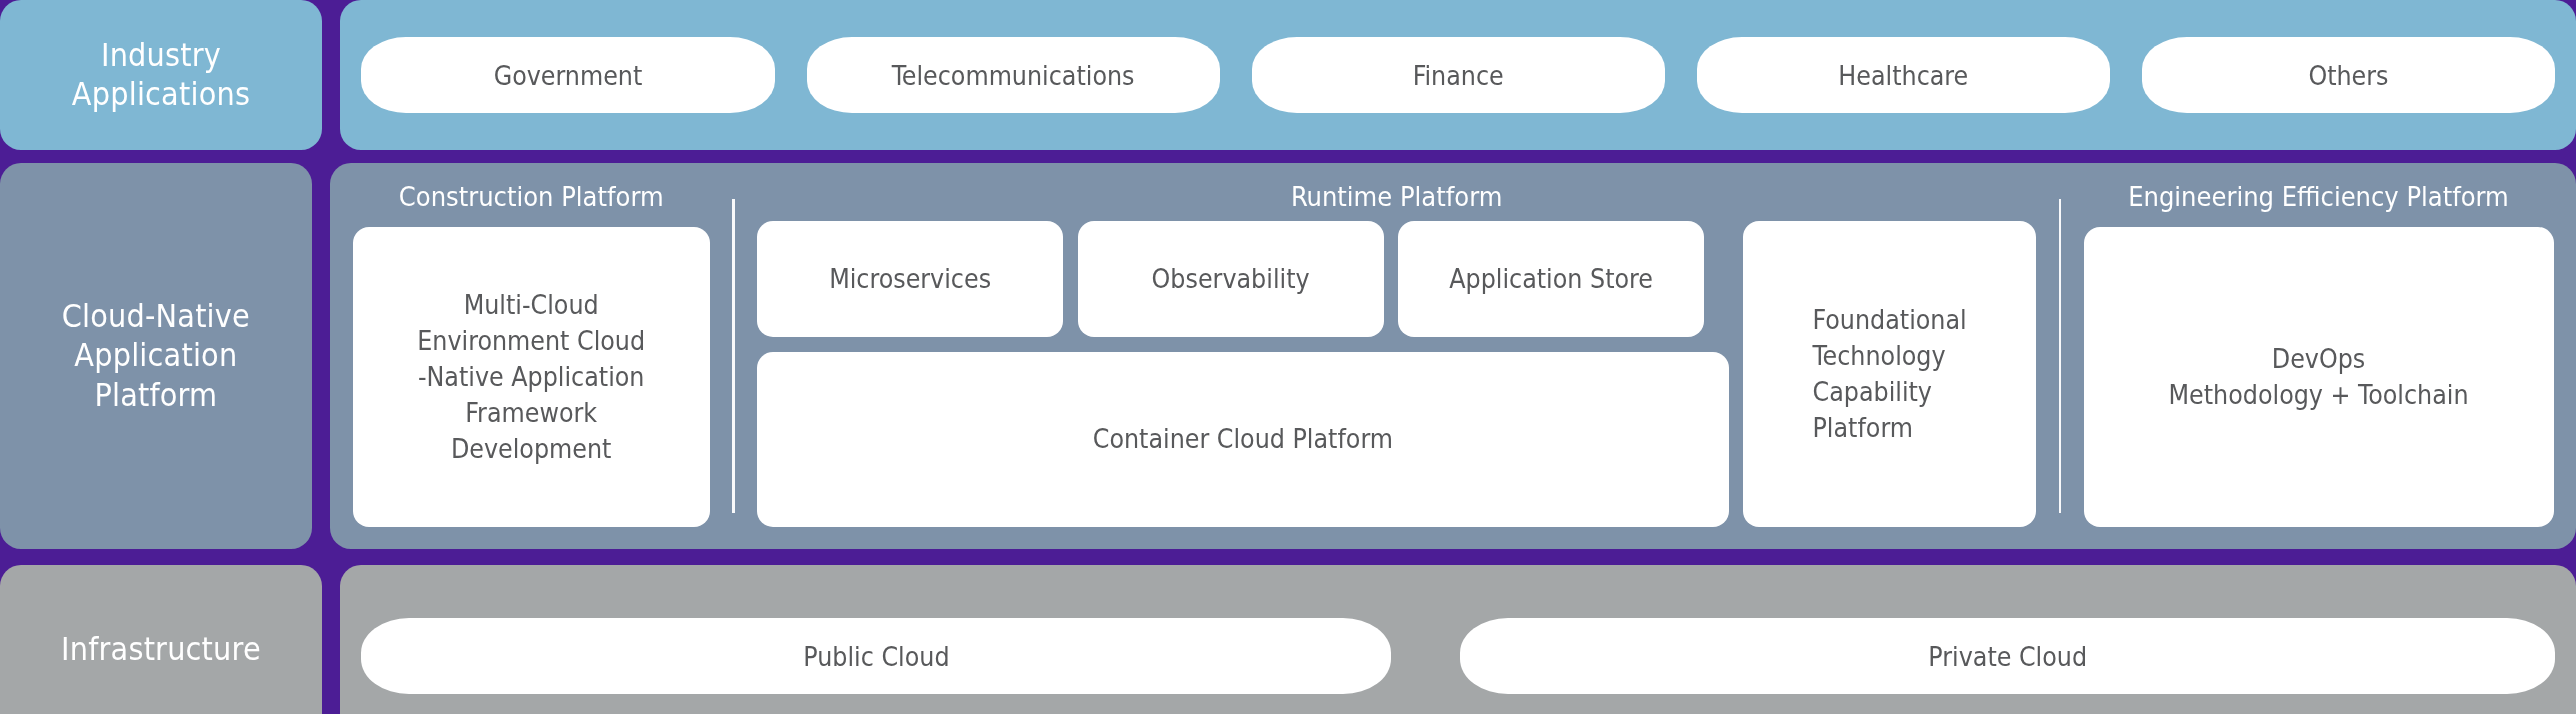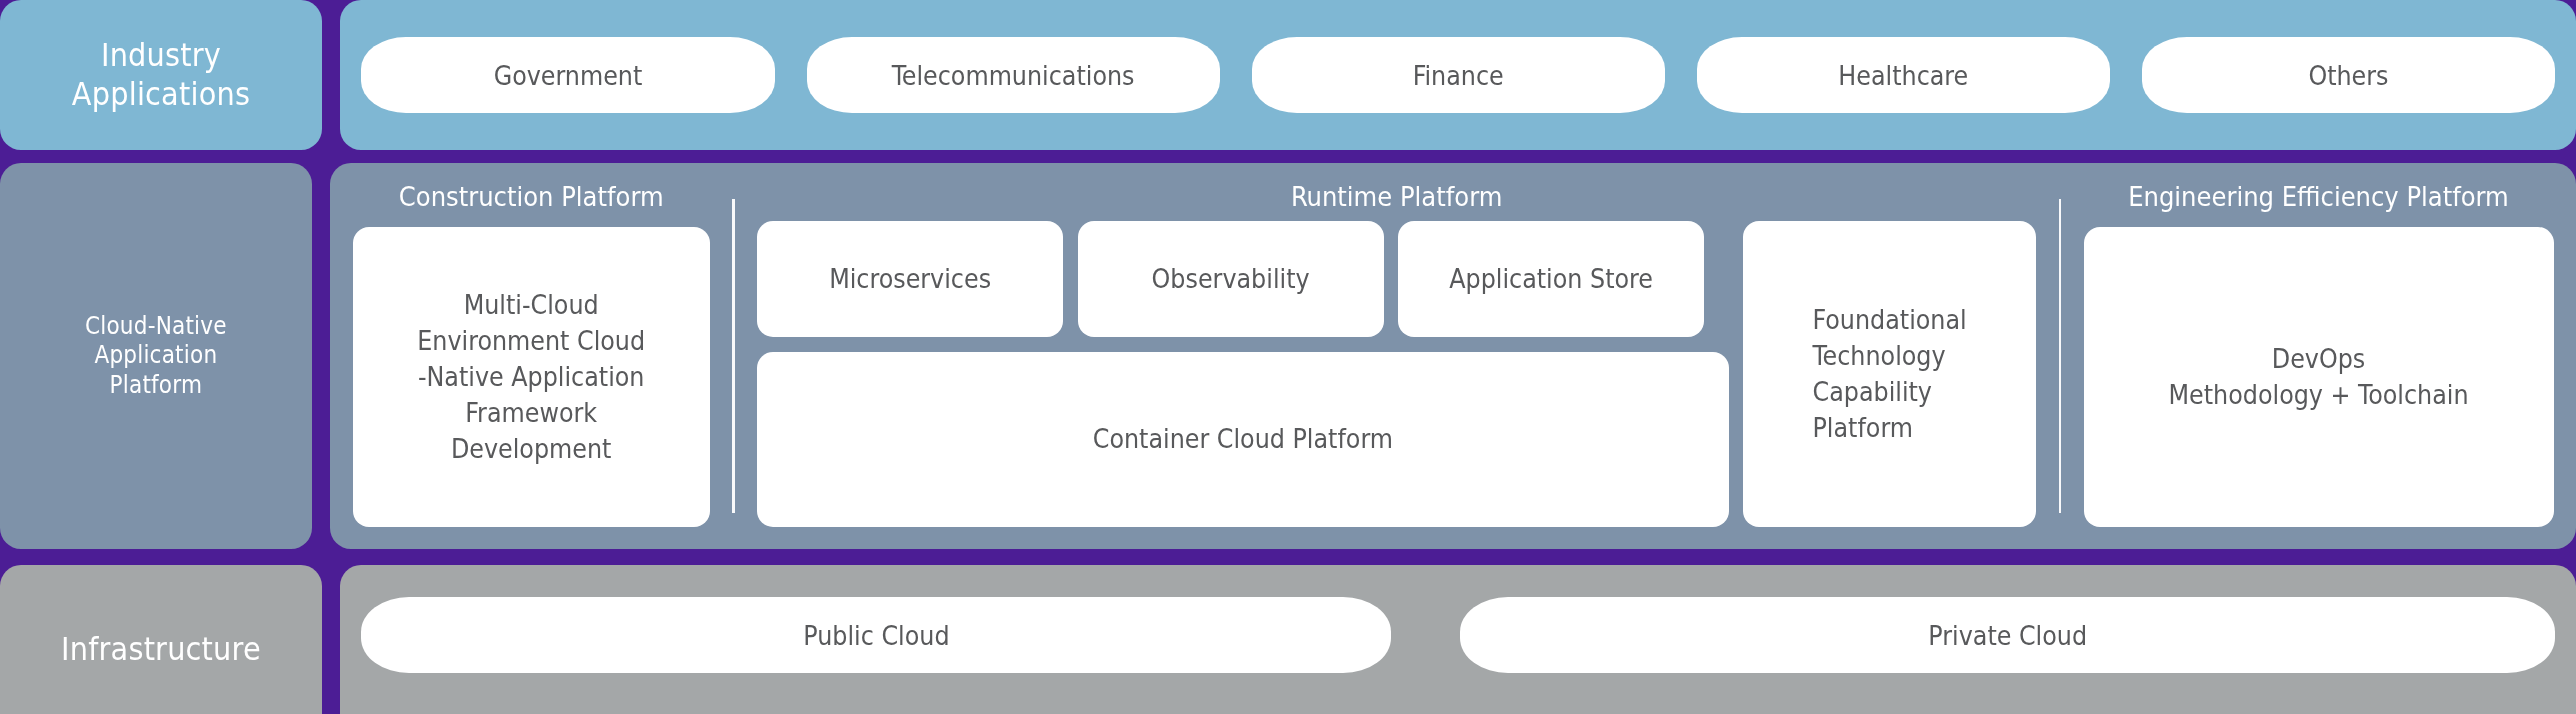--- a/index.html
+++ b/index.html
@@ -78,21 +78,21 @@
     font-size: 26.5px;
     white-space: nowrap;
   }
 
   
   #row-cloudnative { left: 0px; top: 163px; width: 2576px; height: 386px; }
 
   #row-cloudnative .row-label {
     width: 322px; height: 386px;
     background: #7e92a9;
-    font-size: 24px;
+    font-size: 32px;
   }
 
   #row-cloudnative .row-body {
     width: 2320px; height: 386px;
     margin-left: 18.5px;
     background: #7e92a9;
     display: flex;
     padding: 0;
   }
 
@@ -231,20 +231,21 @@
   .pill-wide {
     height: 76px;
     background: #ffffff;
     border-radius: 48px / 35px;
     display: flex;
     align-items: center;
     justify-content: center;
     color: #58595b;
     font-size: 26.5px;
     white-space: nowrap;
+    margin-top: 21px;
   }
 
   #pill-public-cloud  { flex: 0 0 1030px; }
   #pill-private-cloud { flex: 1 1 auto; }
 </style>
 </head>
 <body>
 
 <div class="diagram">
 

